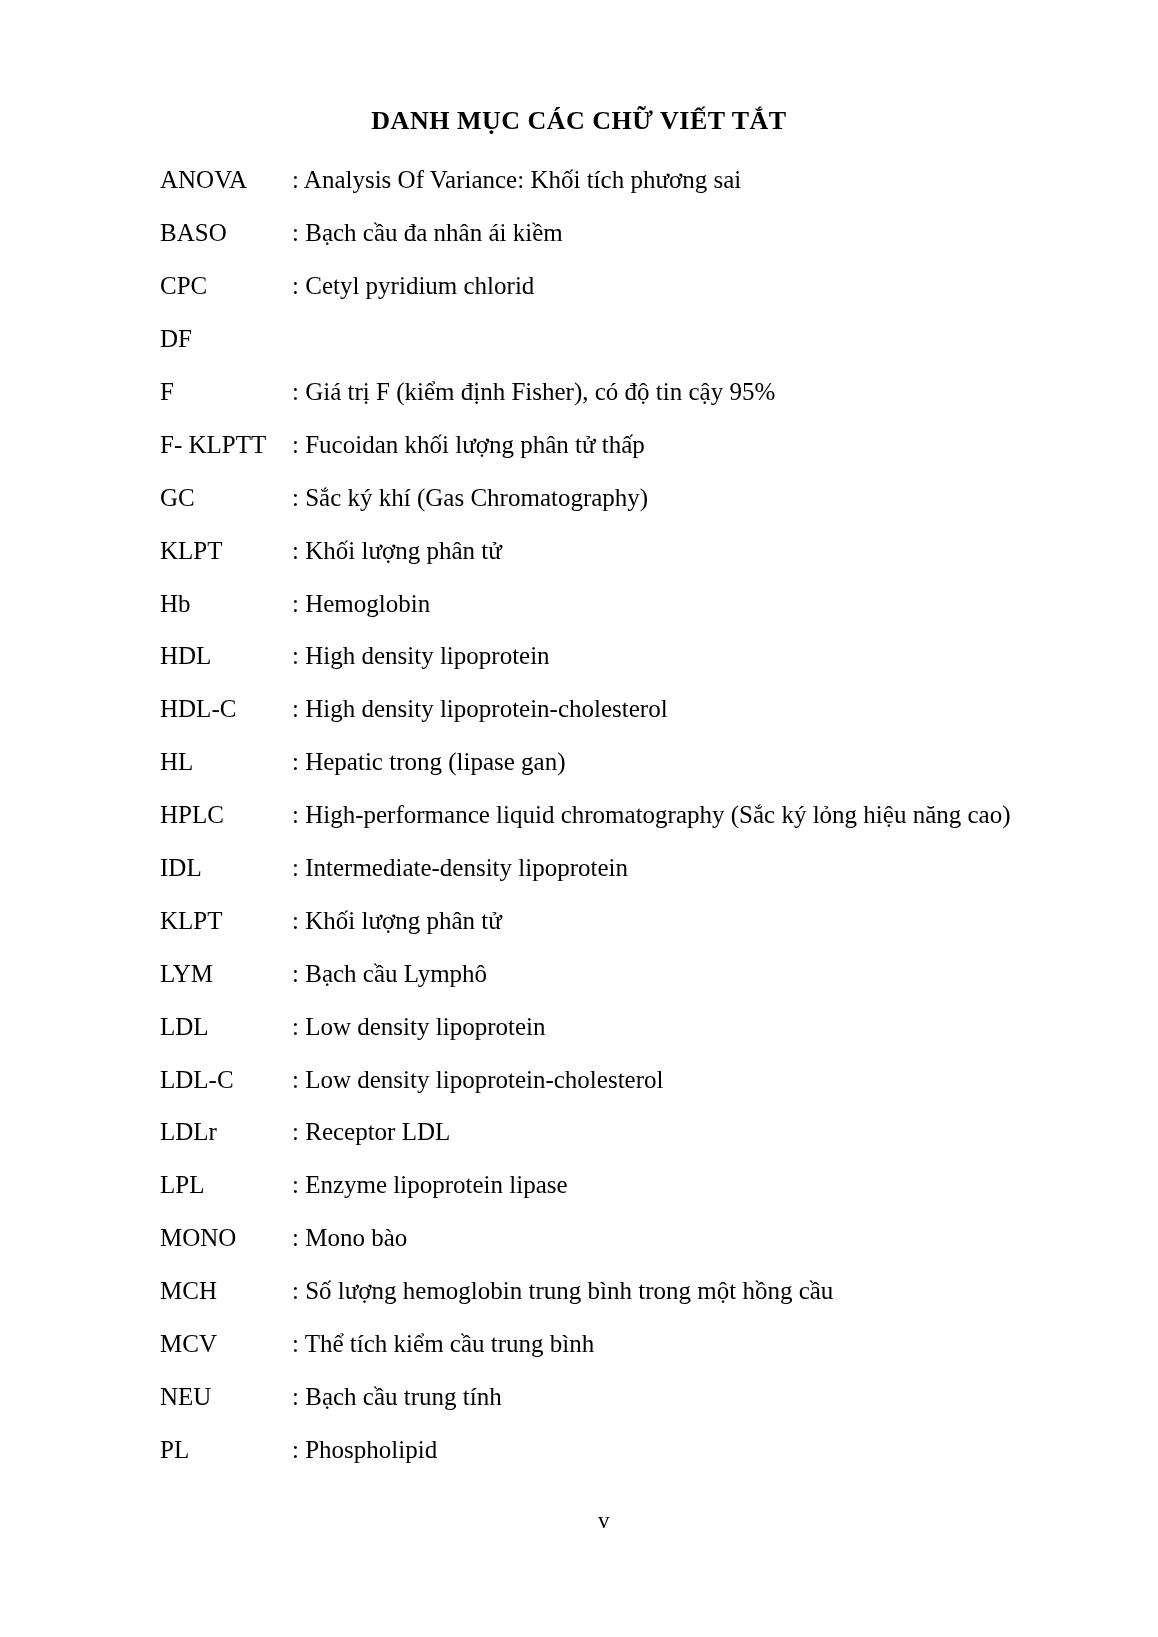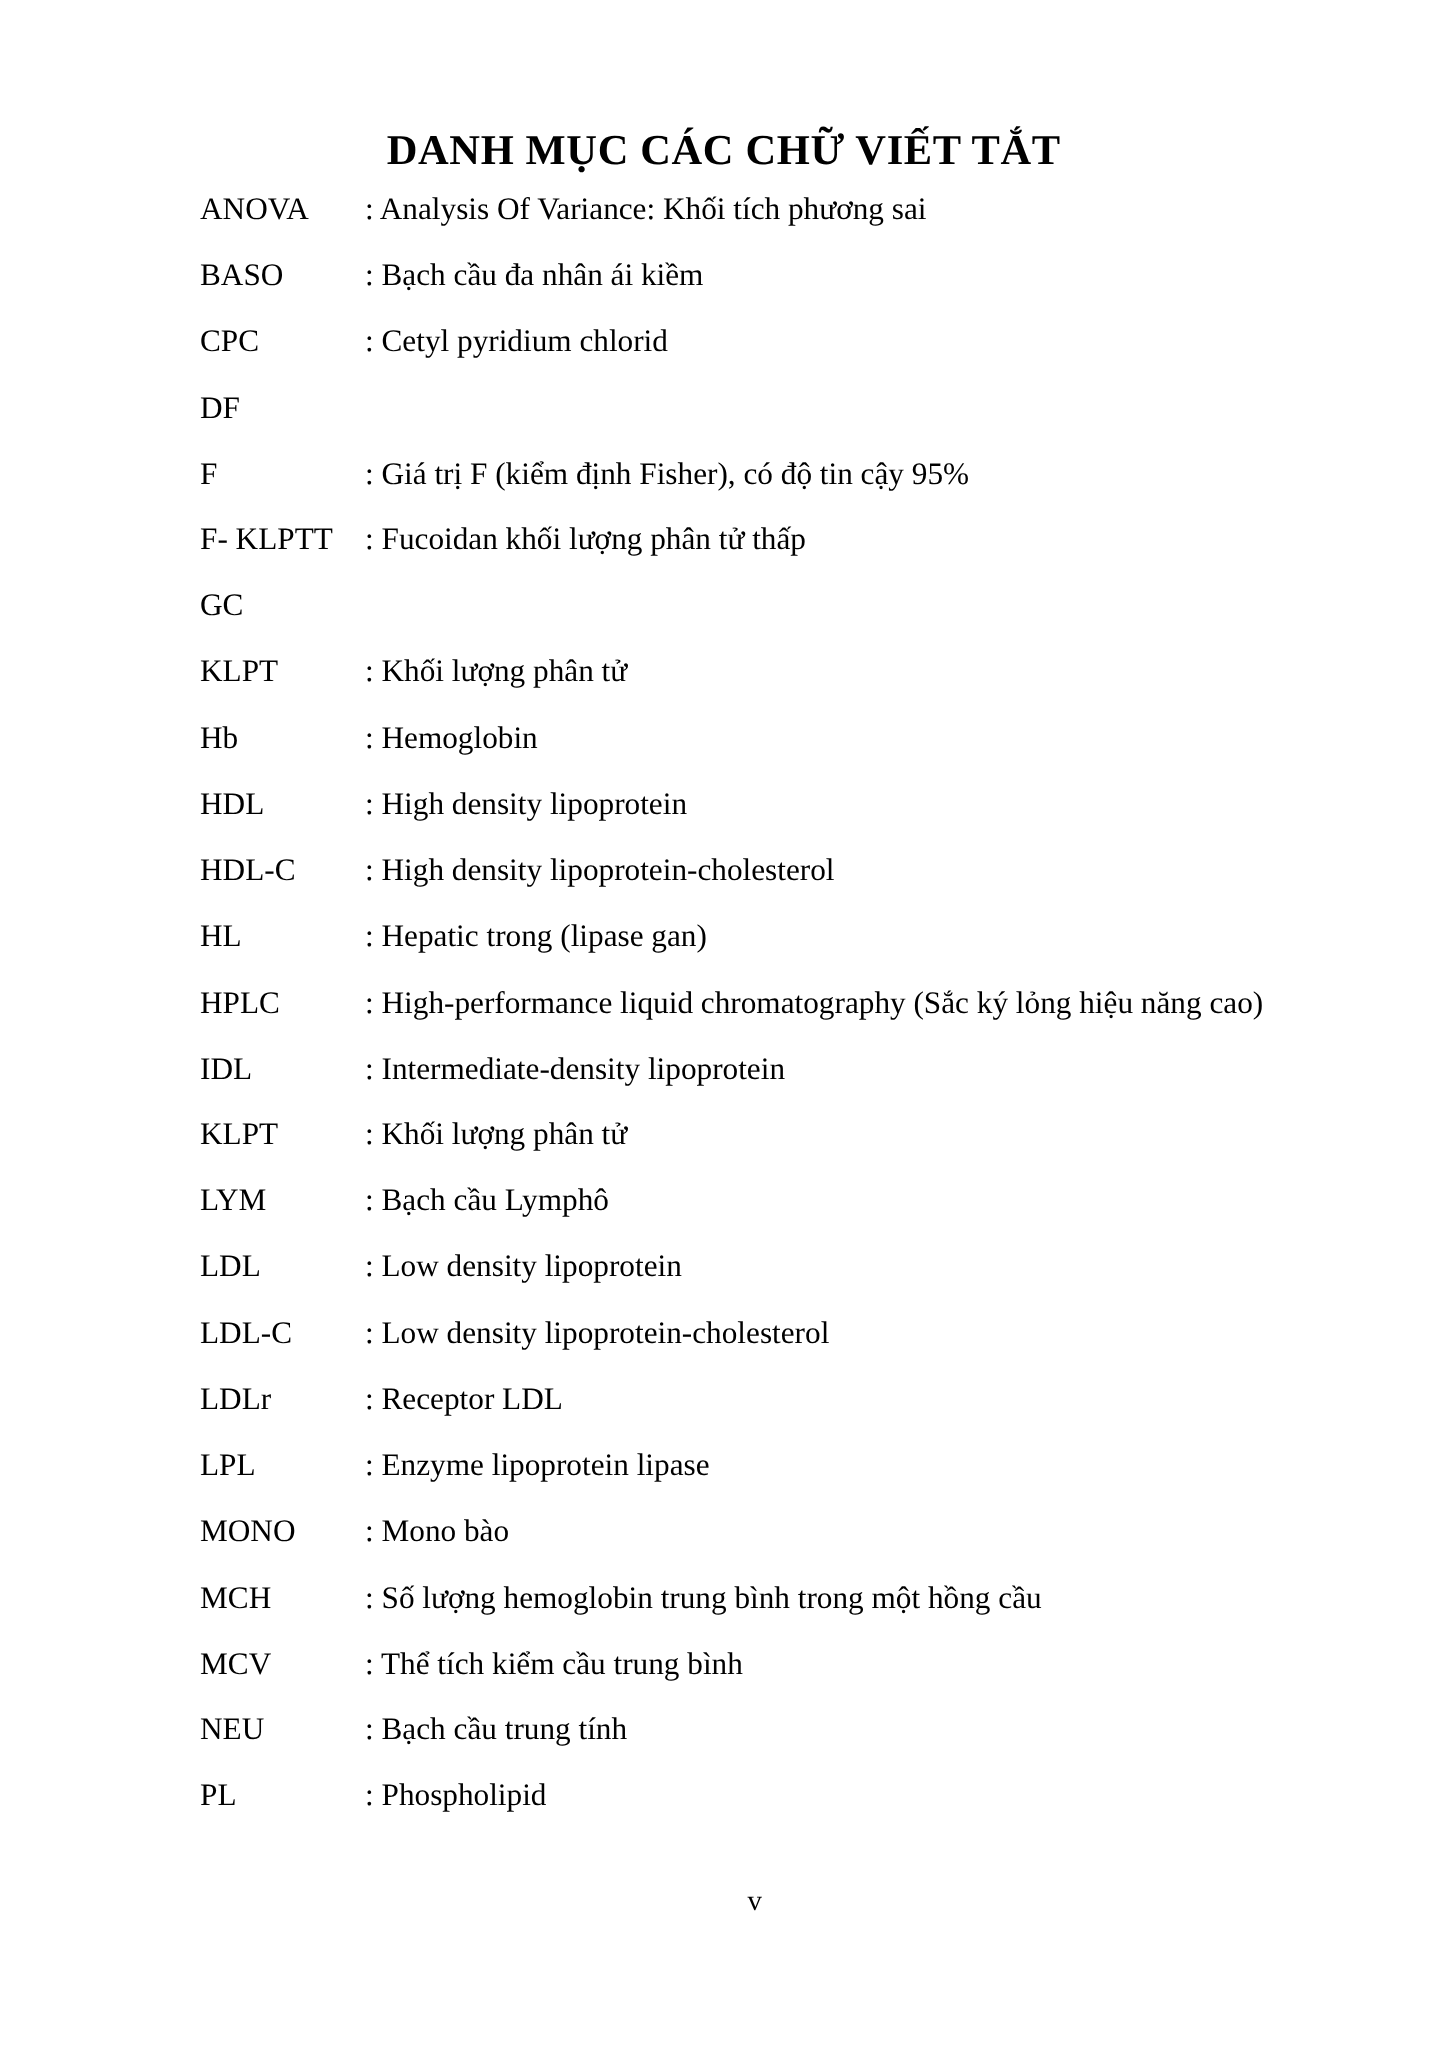--- a/index.html
+++ b/index.html
@@ -12,31 +12,31 @@
     height: 1637px;
     position: relative;
     overflow: hidden;
     font-family: "Liberation Serif", "DejaVu Serif", serif;
     color: #000000;
   }
   .page-title {
     margin: 0;
     padding-top: 101px;
     text-align: center;
-    font-size: 34px;
+    font-size: 26px;
     font-weight: bold;
     letter-spacing: 0.5px;
     line-height: 40px;
   }
   .abbr-list {
     margin: 13px 0 0 160px;
   }
   .abbr-row {
     display: flex;
-    align-items: flex-start;
+    align-items: center;
     height: 52.9px;
     font-size: 25px;
     white-space: nowrap;
   }
   .abbr-col {
     flex: none;
     width: 132px;
   }
   .def-col .colon {
     white-space: pre;
@@ -74,20 +74,21 @@
       <div class="abbr-row">
     <span class="abbr-col">F</span>
     <span class="def-col"><span class="colon">: </span><span>Giá trị F (kiểm định Fisher), có độ tin cậy 95%</span></span>
   </div>
       <div class="abbr-row">
     <span class="abbr-col">F- KLPTT</span>
     <span class="def-col"><span class="colon">: </span><span>Fucoidan khối lượng phân tử thấp</span></span>
   </div>
       <div class="abbr-row">
     <span class="abbr-col">GC</span>
+    <span class="def-col"><span class="colon">: </span><span>Sắc ký khí (Gas Chromatography)</span></span>
   </div>
       <div class="abbr-row">
     <span class="abbr-col">KLPT</span>
     <span class="def-col"><span class="colon">: </span><span>Khối lượng phân tử</span></span>
   </div>
       <div class="abbr-row">
     <span class="abbr-col">Hb</span>
     <span class="def-col"><span class="colon">: </span><span>Hemoglobin</span></span>
   </div>
       <div class="abbr-row">

